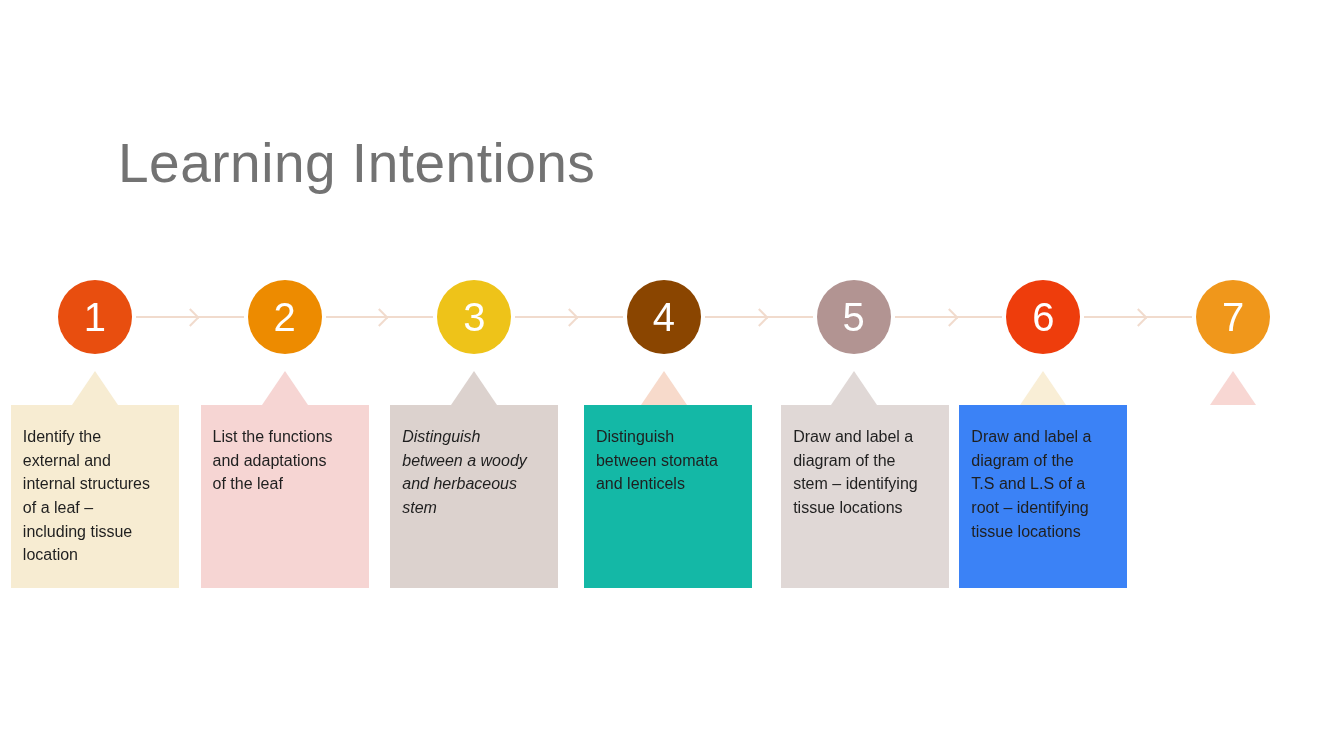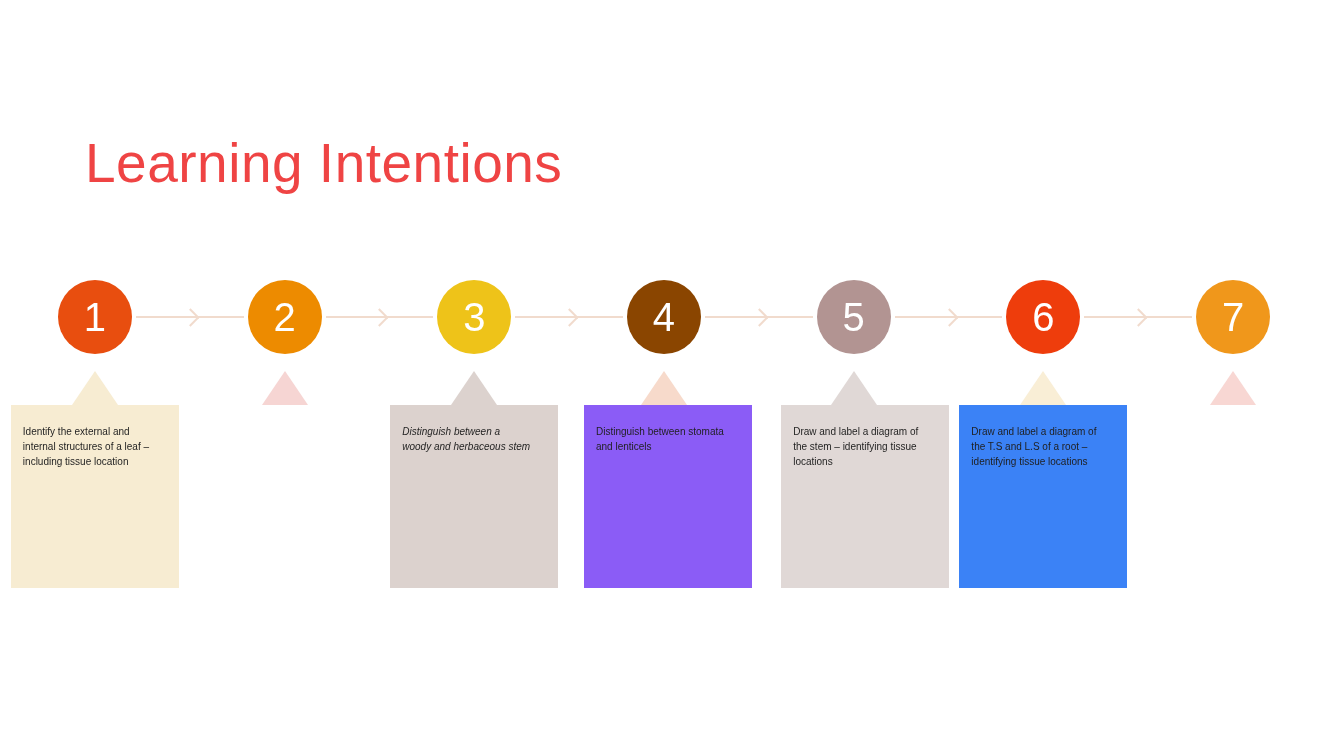--- a/index.html
+++ b/index.html
@@ -86,71 +86,74 @@
     border-left: 23px solid transparent;
     border-right: 23px solid transparent;
     border-bottom: 34px solid #eee;
   }
 
   .box {
     width: 168px;
     height: 183px;
     box-sizing: border-box;
     padding: 20px 28px 12px 12px;
-    font-size: 10px;
+    font-size: 16px;
     line-height: 1.48;
     color: #1f1f1f;
   }
 </style>
 </head>
 <body>
 
 <div class="slide">
 
-  <h1 class="title" style="color: #ef4444;">Learning Intentions</h1>
+  <h1 class="title" style="color: #737373; margin-left: 33px;">Learning Intentions</h1>
 
   <div class="timeline">
 
     <div class="step">
       <div class="circle" style="background-color: rgb(232, 78, 15);">
         <span class="num">1</span>
       </div>
       <div class="connector"></div>
       <div class="pointer" style="border-bottom-color: rgb(247, 236, 210);"></div>
       <div class="box" style="background-color: rgb(247, 236, 210);">
         <div class="box-text">Identify the external and internal structures of a leaf – including tissue location</div>
       </div>
     </div>
 
     <div class="step">
       <div class="circle" style="background-color: rgb(237, 139, 0);">
         <span class="num">2</span>
       </div>
       <div class="connector"></div>
       <div class="pointer" style="border-bottom-color: rgb(246, 213, 211);"></div>
+      <div class="box" style="background-color: rgb(246, 213, 211);">
+        <div class="box-text">List the functions and adaptations of the leaf</div>
+      </div>
     </div>
 
     <div class="step">
       <div class="circle" style="background-color: rgb(238, 195, 25);">
         <span class="num">3</span>
       </div>
       <div class="connector"></div>
       <div class="pointer" style="border-bottom-color: rgb(220, 210, 206);"></div>
       <div class="box" style="background-color: rgb(220, 210, 206); font-style: italic;">
         <div class="box-text">Distinguish between a woody and herbaceous stem</div>
       </div>
     </div>
 
     <div class="step">
       <div class="circle" style="background-color: rgb(138, 69, 0);">
         <span class="num">4</span>
       </div>
       <div class="connector"></div>
       <div class="pointer" style="border-bottom-color: rgb(247, 218, 203);"></div>
-      <div class="box" style="background-color: #8b5cf6; margin-left: 8px;">
+      <div class="box" style="background-color: #14b8a6; margin-left: 8px;">
         <div class="box-text">Distinguish between stomata and lenticels</div>
       </div>
     </div>
 
     <div class="step">
       <div class="circle" style="background-color: rgb(178, 148, 146);">
         <span class="num">5</span>
       </div>
       <div class="connector"></div>
       <div class="pointer" style="border-bottom-color: rgb(224, 216, 214);"></div>

